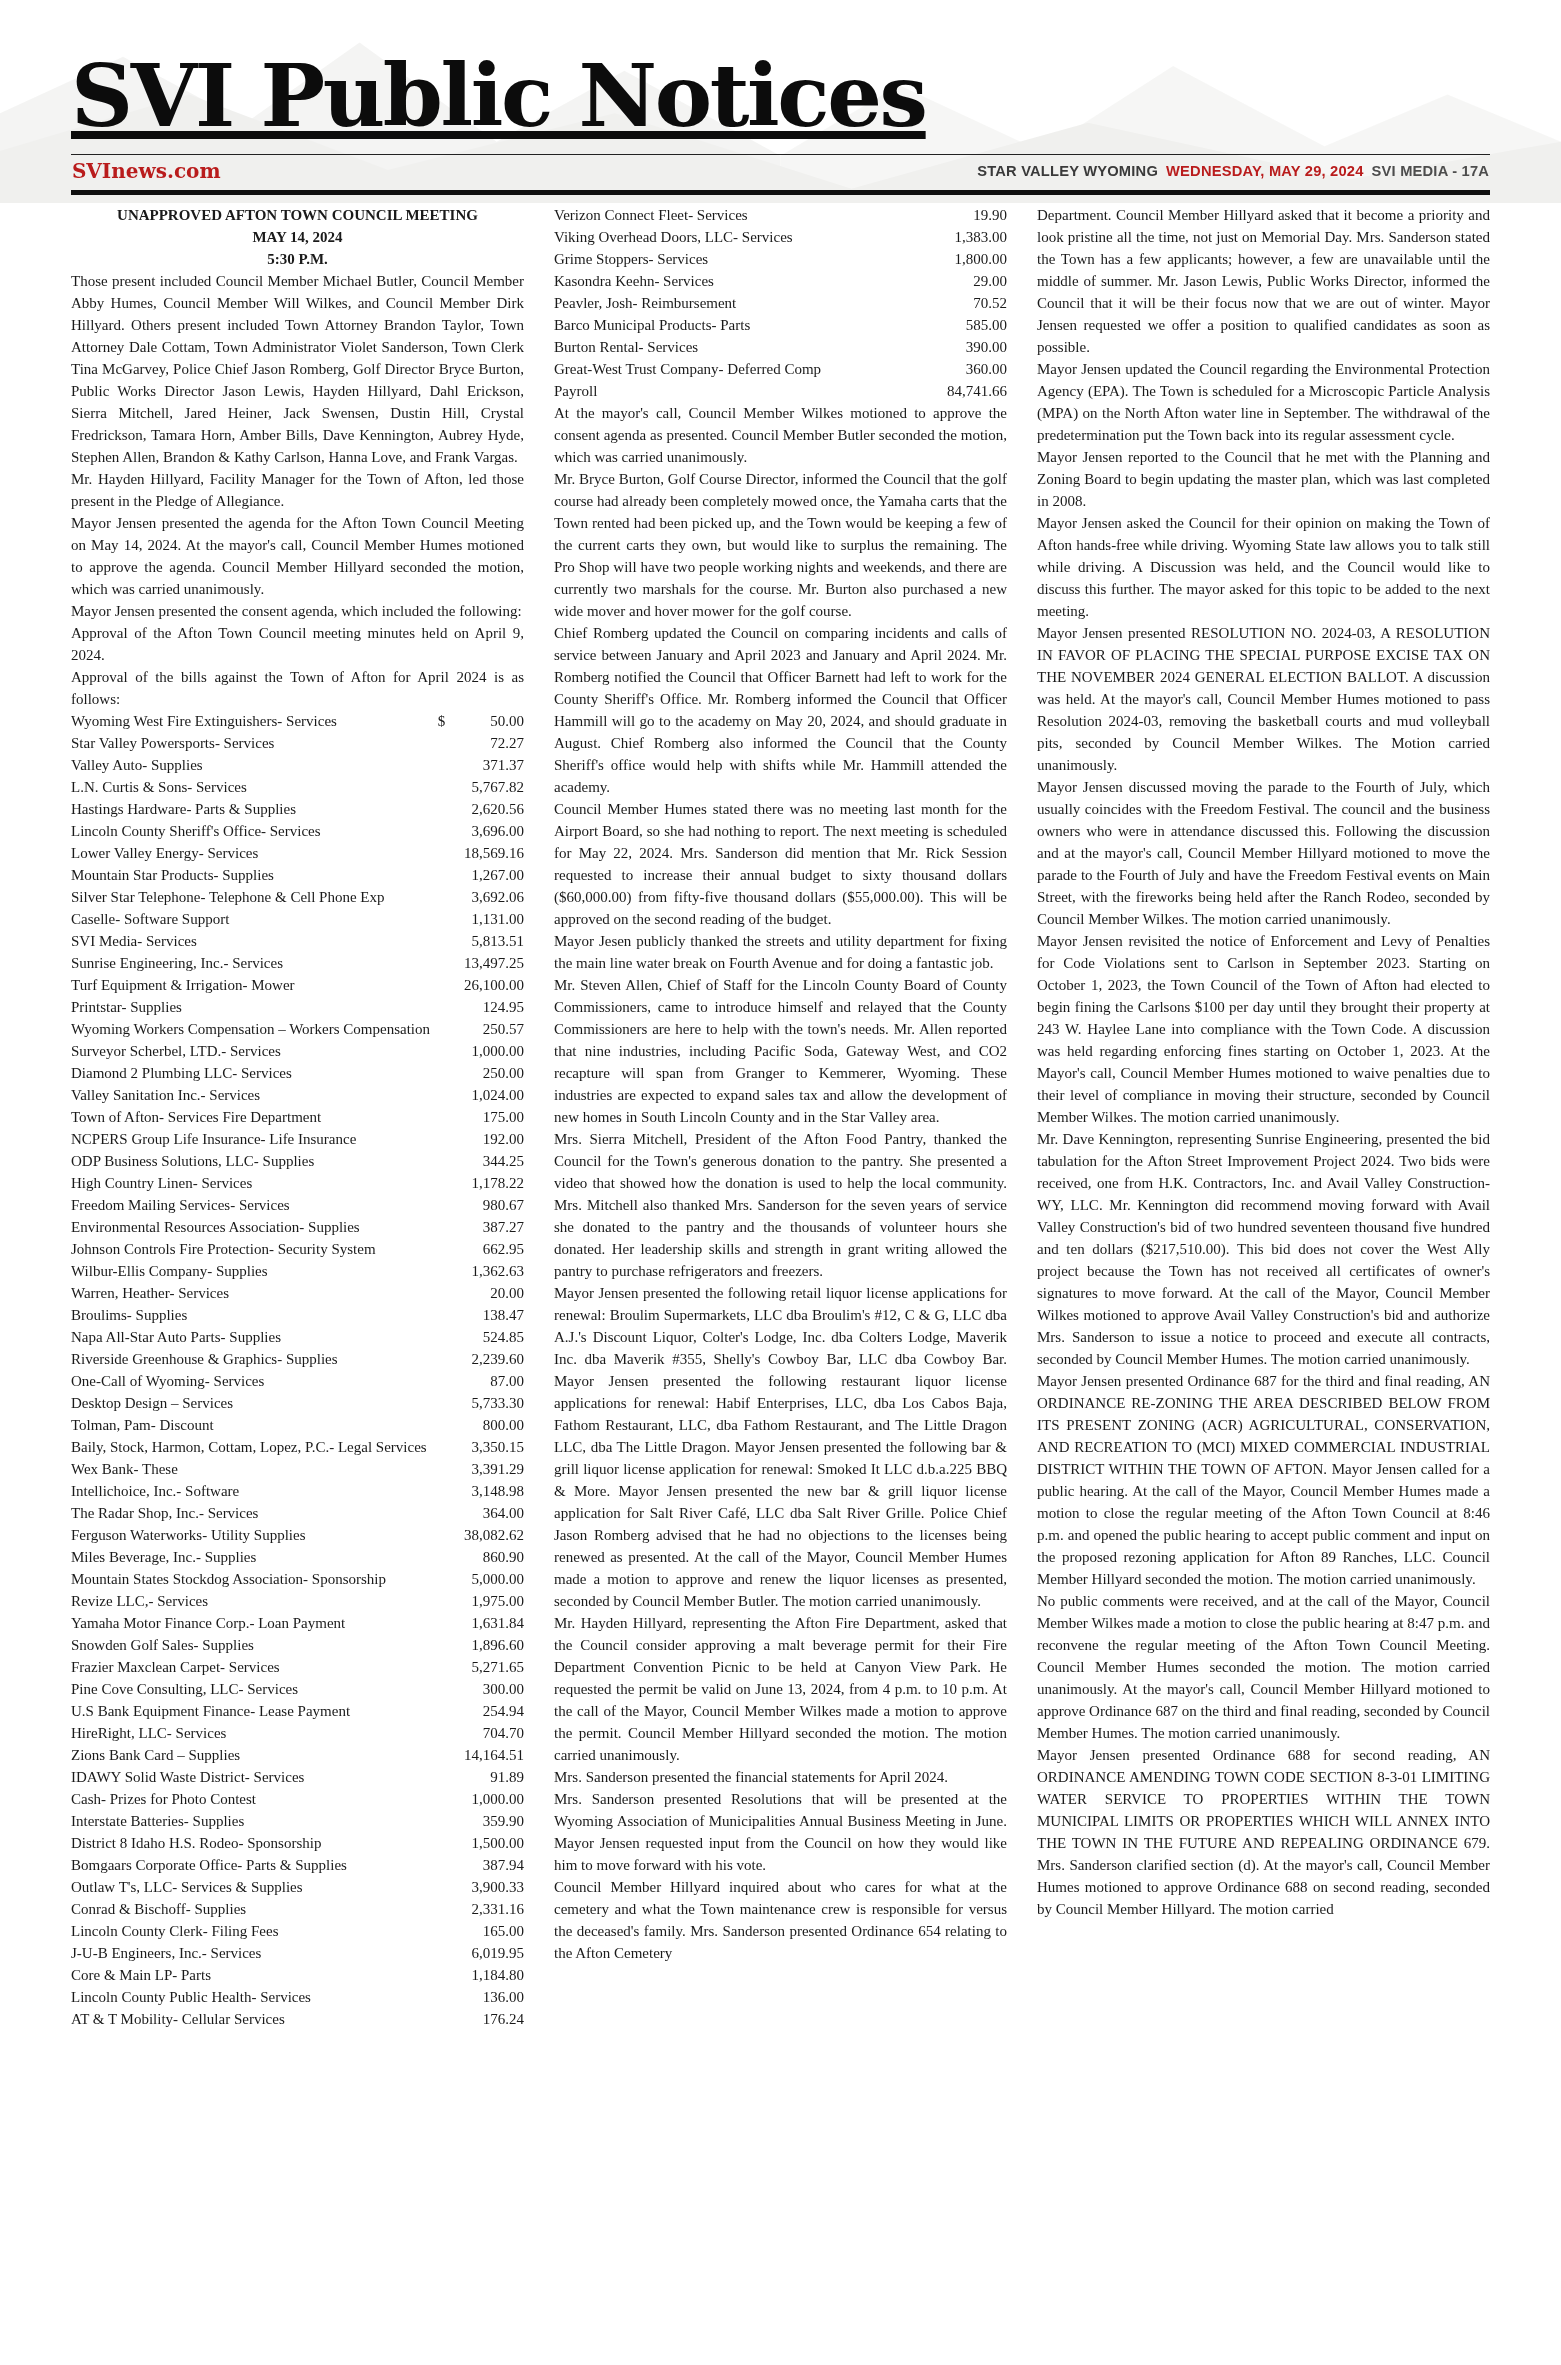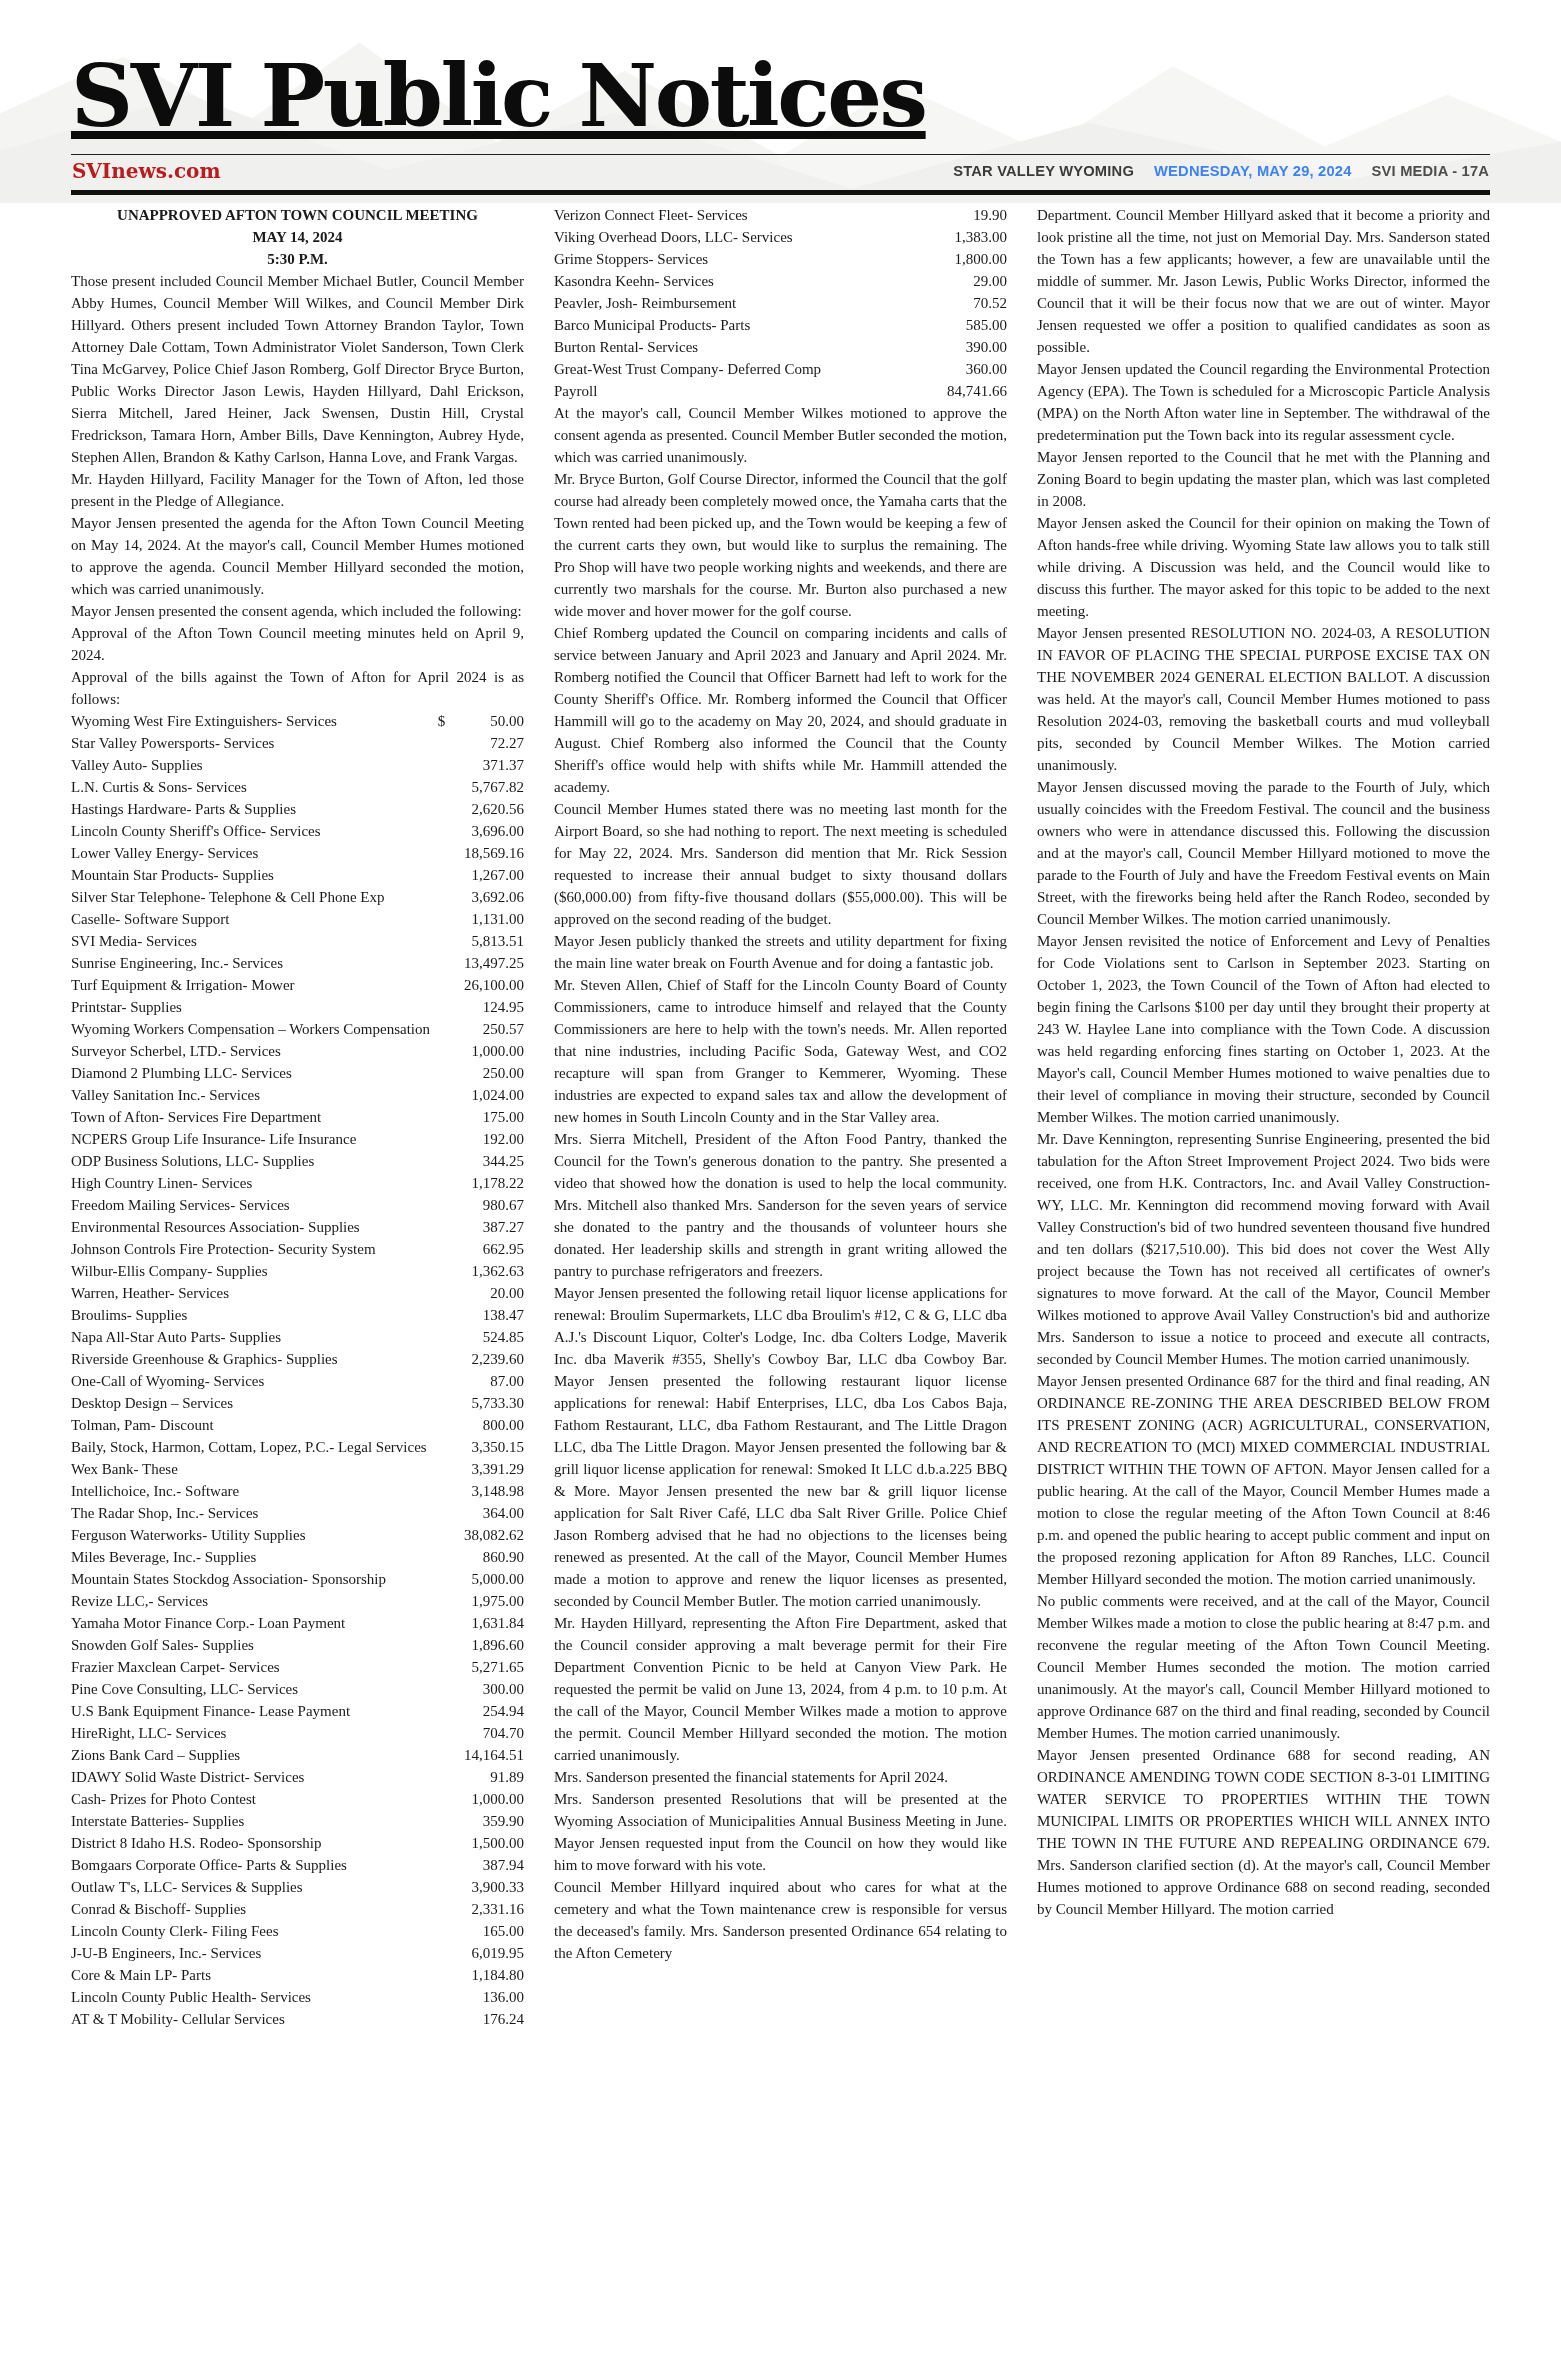--- a/index.html
+++ b/index.html
@@ -13,23 +13,23 @@
   header { position:relative; padding:0 71px; z-index:2; }
   .masthead {
     padding-top:52px; font-family:"DejaVu Serif", serif; font-weight:bold;
     font-size:86px; line-height:1.02; letter-spacing:-2.4px; color:#0c0c0c;text-decoration:underline;
   }
   .info-strip {
     margin-top:14px; border-top:1.4px solid #222; border-bottom:5.2px solid #101010;
     display:flex; justify-content:space-between; align-items:center; padding:4.7px 0.9px 6.6px;
   }
   .site { font-family:"DejaVu Serif", serif; font-weight:bold; font-size:20px; color:#b91c1c; }
-  .info-right { font-family:"Liberation Sans", sans-serif; font-weight:bold; font-size:14.7px; display:flex; gap:20px; align-items:baseline; }
+  .info-right { font-family:"Liberation Sans", sans-serif; font-weight:bold; font-size:14.7px; display:flex; gap:8px; align-items:baseline; }
   .info-location { color:#3a3a3a; letter-spacing:0.2px; }
-  .info-date { color:#3b82f6; letter-spacing:0.2px; }
+  .info-date { color:#b91c1c; letter-spacing:0.2px; }
   .info-edition { color:#4d4d4d; letter-spacing:0.2px; }
   main { position:relative; z-index:2; display:flex; gap:30px; padding:9px 71px 0; }
   .col { flex:1 1 0; min-width:0; font-size:15px; line-height:22px; text-align:justify; color:#1a1a1a; }
   .heading-line { text-align:center; font-weight:bold; }
   .para { margin:0; }
   .bill { display:flex; justify-content:space-between; align-items:flex-end; }
   .bill-name { text-align:left; padding-right:6.6px; }
   .bill-amt { white-space:nowrap; }
   .bill-prefix { display:inline-block; margin-right:45px; }
 </style>

